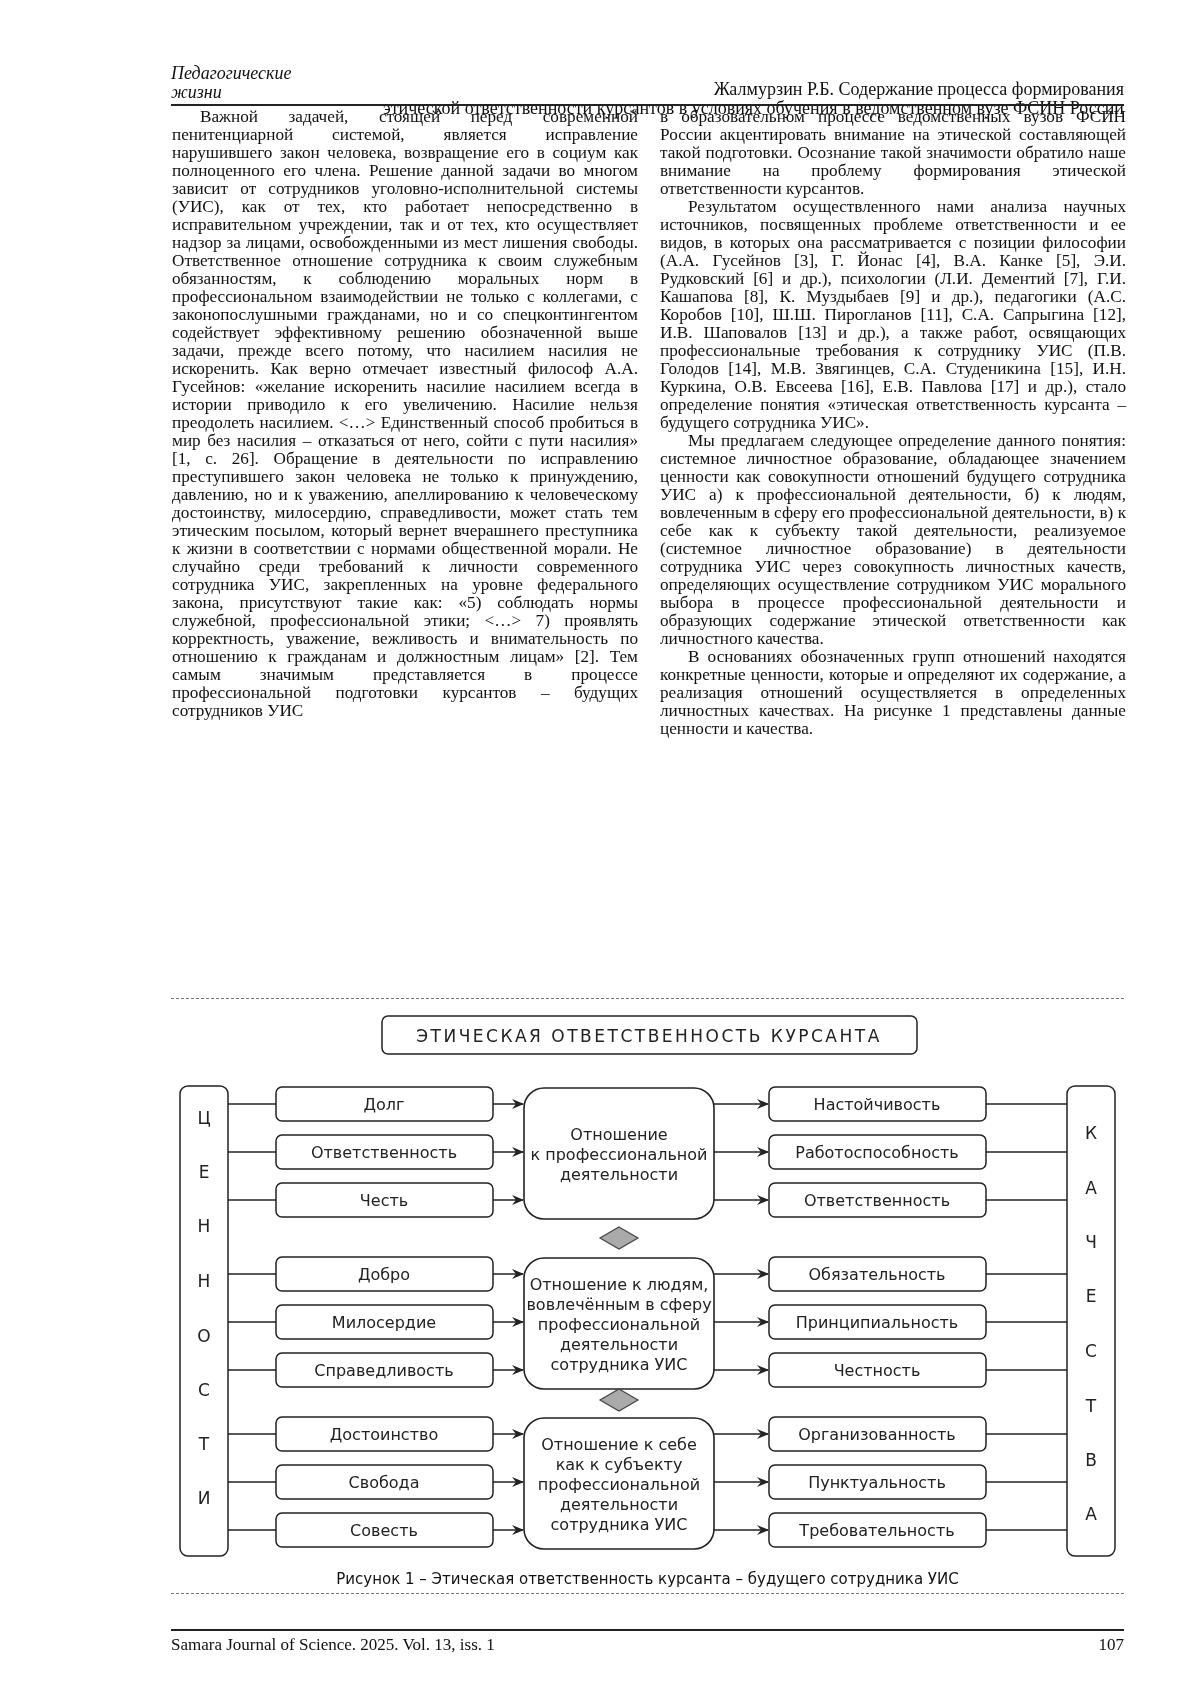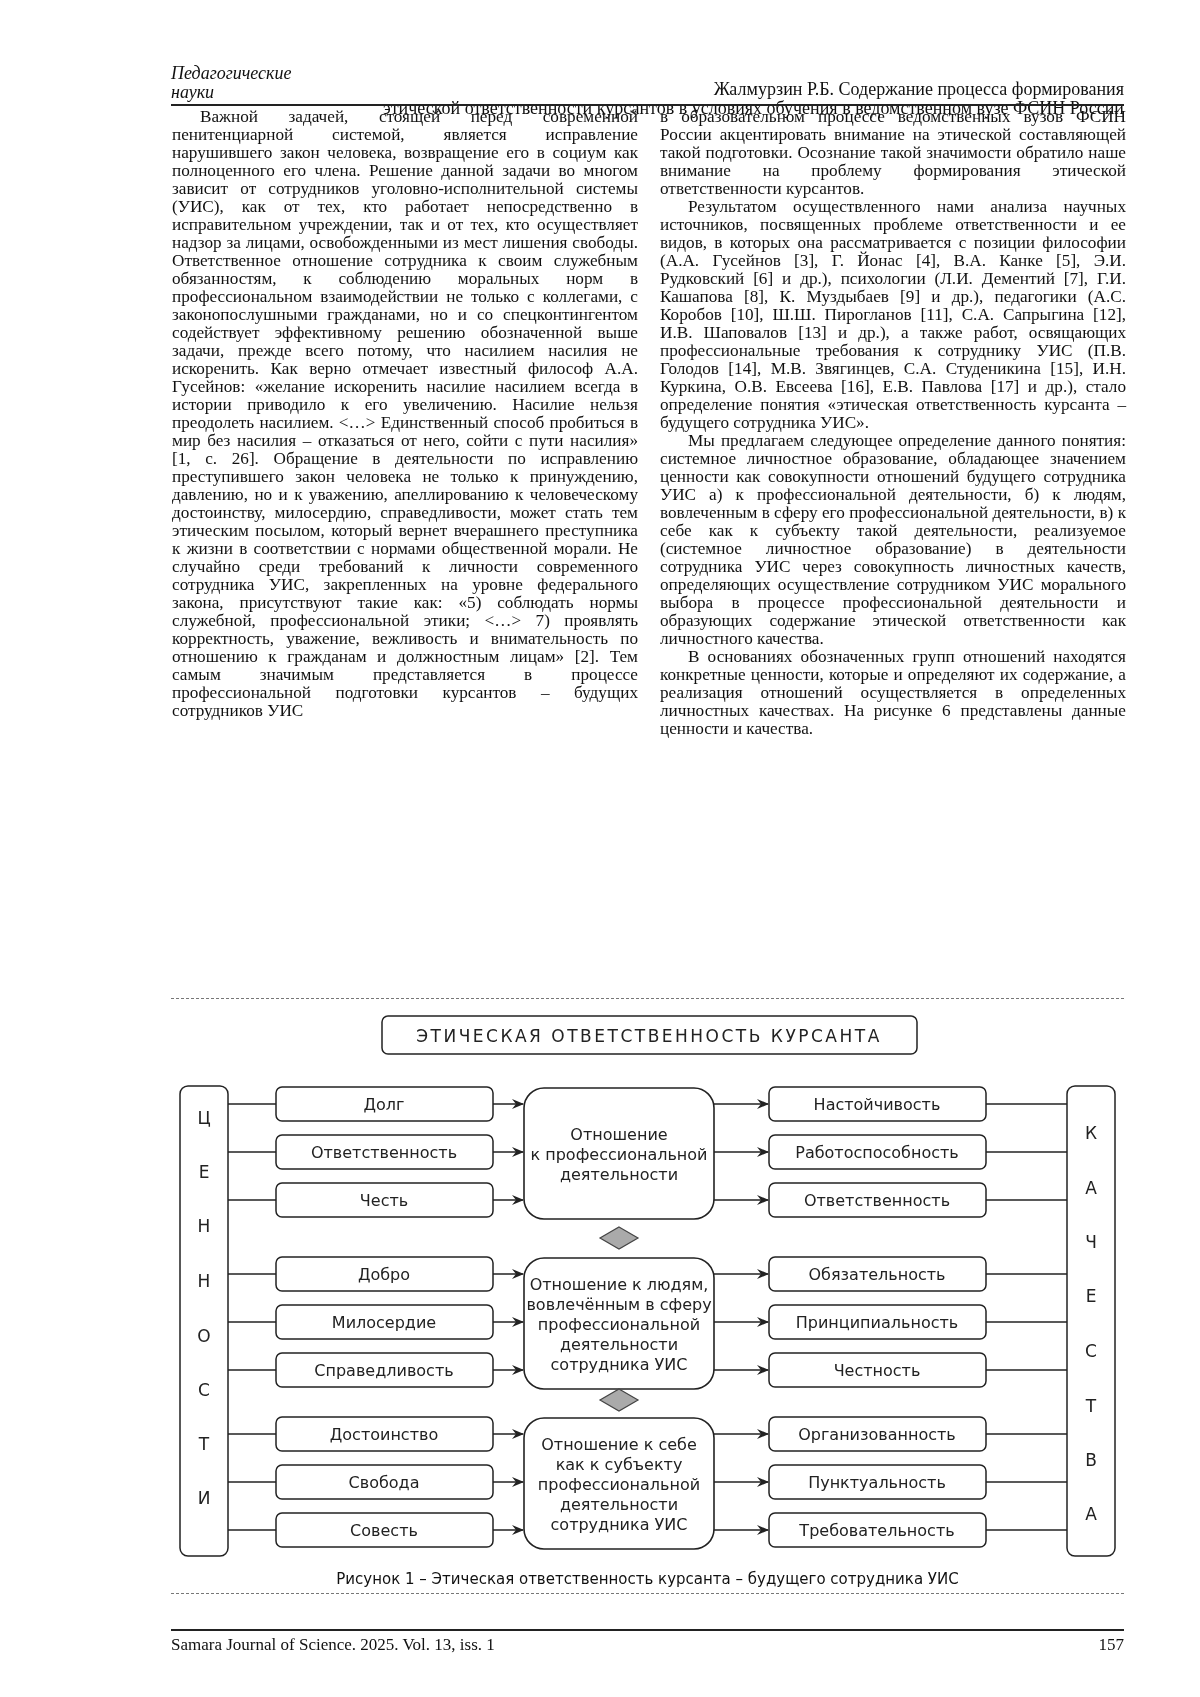--- a/index.html
+++ b/index.html
@@ -23,38 +23,38 @@
   .footer .journal { position: absolute; left: 0; top: 6px; }
   .footer .page { position: absolute; right: 0; top: 6px; }
   svg text { font-family: "DejaVu Sans", "Liberation Sans", sans-serif; fill: #222; }
 </style>
 </head>
 <body>
 
 <div class="header">
   <div class="left">
     <div>Педагогические</div>
-    <div>науки</div>
+    <div>жизни</div>
   </div>
   <div class="right">
     <div>Жалмурзин Р.Б. Содержание процесса формирования</div>
     <div>этической ответственности курсантов в условиях обучения в ведомственном вузе ФСИН России</div>
   </div>
   <div class="rule"></div>
 </div>
 
 <div class="col left">
   <p>Важной задачей, стоящей перед современной пенитенциарной системой, является исправление нарушившего закон человека, возвращение его в социум как полноценного его члена. Решение данной задачи во многом зависит от сотрудников уголовно-исполнительной системы (УИС), как от тех, кто работает непосредственно в исправительном учреждении, так и от тех, кто осуществляет надзор за лицами, освобожденными из мест лишения свободы. Ответственное отношение сотрудника к своим служебным обязанностям, к соблюдению моральных норм в профессиональном взаимодействии не только с коллегами, с законопослушными гражданами, но и со спецконтингентом содействует эффективному решению обозначенной выше задачи, прежде всего потому, что насилием насилия не искоренить. Как верно отмечает известный философ А.А. Гусейнов: «желание искоренить насилие насилием всегда в истории приводило к его увеличению. Насилие нельзя преодолеть насилием. &lt;…&gt; Единственный способ пробиться в мир без насилия – отказаться от него, сойти с пути насилия» [1, с. 26]. Обращение в деятельности по исправлению преступившего закон человека не только к принуждению, давлению, но и к уважению, апеллированию к человеческому достоинству, милосердию, справедливости, может стать тем этическим посылом, который вернет вчерашнего преступника к жизни в соответствии с нормами общественной морали. Не случайно среди требований к личности современного сотрудника УИС, закрепленных на уровне федерального закона, присутствуют такие как: «5) соблюдать нормы служебной, профессиональной этики; &lt;…&gt; 7) проявлять корректность, уважение, вежливость и внимательность по отношению к гражданам и должностным лицам» [2]. Тем самым значимым представляется в процессе профессиональной подготовки курсантов – будущих сотрудников УИС</p>
 </div>
 
 <div class="col right">
   <p class="noindent">в образовательном процессе ведомственных вузов ФСИН России акцентировать внимание на этической составляющей такой подготовки. Осознание такой значимости обратило наше внимание на проблему формирования этической ответственности курсантов.</p>
   <p>Результатом осуществленного нами анализа научных источников, посвященных проблеме ответственности и ее видов, в которых она рассматривается с позиции философии (А.А. Гусейнов [3], Г. Йонас [4], В.А. Канке [5], Э.И. Рудковский [6] и др.), психологии (Л.И. Дементий [7], Г.И. Кашапова [8], К. Муздыбаев [9] и др.), педагогики (А.С. Коробов [10], Ш.Ш. Пирогланов [11], С.А. Сапрыгина [12], И.В. Шаповалов [13] и др.), а также работ, освящающих профессиональные требования к сотруднику УИС (П.В. Голодов [14], М.В. Звягинцев, С.А. Студеникина [15], И.Н. Куркина, О.В. Евсеева [16], Е.В. Павлова [17] и др.), стало определение понятия «этическая ответственность курсанта – будущего сотрудника УИС».</p>
   <p>Мы предлагаем следующее определение данного понятия: системное личностное образование, обладающее значением ценности как совокупности отношений будущего сотрудника УИС а) к профессиональной деятельности, б) к людям, вовлеченным в сферу его профессиональной деятельности, в) к себе как к субъекту такой деятельности, реализуемое (системное личностное образование) в деятельности сотрудника УИС через совокупность личностных качеств, определяющих осуществление сотрудником УИС морального выбора в процессе профессиональной деятельности и образующих содержание этической ответственности как личностного качества.</p>
-  <p>В основаниях обозначенных групп отношений находятся конкретные ценности, которые и определяют их содержание, а реализация отношений осуществляется в определенных личностных качествах. На рисунке 6 представлены данные ценности и качества.</p>
+  <p>В основаниях обозначенных групп отношений находятся конкретные ценности, которые и определяют их содержание, а реализация отношений осуществляется в определенных личностных качествах. На рисунке 1 представлены данные ценности и качества.</p>
 </div>
 
 <div class="dash" style="top:998px;"></div>
 
 <svg id="diagram" viewBox="0 0 953 560">
   <defs>
     <marker id="arr" markerWidth="12" markerHeight="10" refX="11" refY="5" orient="auto" markerUnits="userSpaceOnUse">
       <path d="M0,0 L12,5 L0,10 L4,5 Z" fill="#222"></path>
     </marker>
   </defs>
@@ -171,14 +171,14 @@
       <path d="M448,379 L467,390 L448,401 L429,390 Z" fill="#aaaaaa" stroke="#444" stroke-width="1.2"></path>
     </g>
 </svg>
 
 <div class="caption">Рисунок 1 – Этическая ответственность курсанта – будущего сотрудника УИС</div>
 <div class="dash" style="top:1593px;"></div>
 
 <div class="footer">
   <div class="rule"></div>
   <div class="journal">Samara Journal of Science. 2025. Vol. 13, iss. 1</div>
-  <div class="page">157</div>
+  <div class="page">107</div>
 </div>
 
 </body></html>

